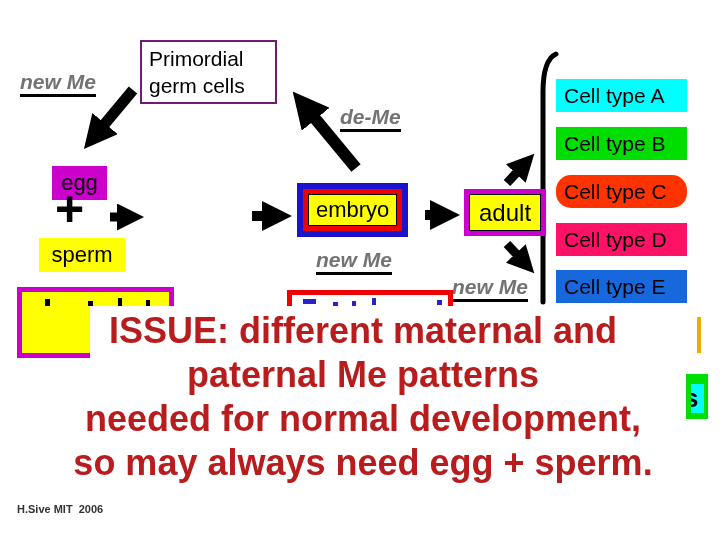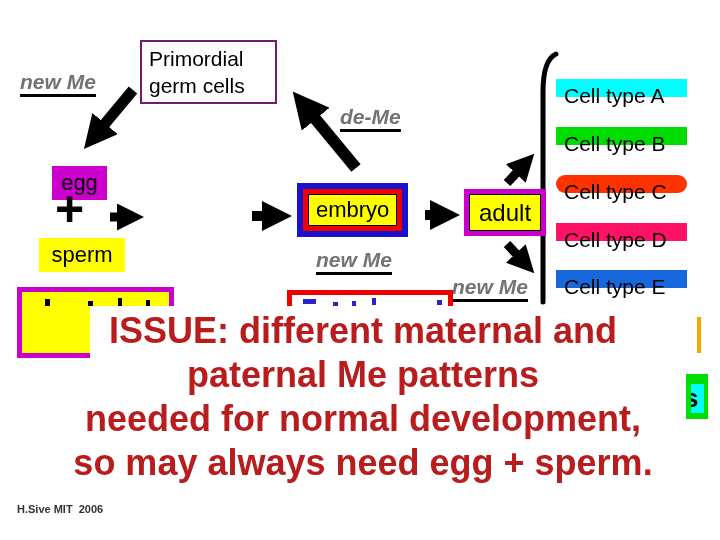--- a/index.html
+++ b/index.html
@@ -26,21 +26,21 @@
   
   .mg-outer{background:#cc00cc;padding:5px;}
   .mg-inner{background:#ffff00;border:1.5px solid #000;padding:3px 9px;font-size:24px;line-height:29px;text-align:center;}
   .zygote{left:152px;top:191px;}
   .adult{left:464px;top:189px;}
   .embryo-blue{left:297px;top:183px;background:#1a12cc;padding:6px;}
   .embryo-mag{background:#cc00cc;}
   .embryo-red{background:#ee0000;padding:5px;}
   .embryo-core{background:#ffff00;border:1.5px solid #000;padding:2px 7px;font-size:22px;line-height:26px;}
   
-  .cell-row{left:556px;width:123px;height:18px;line-height:33px;padding-left:8px;font-size:21px;color:#000;}
+  .cell-row{left:556px;width:123px;height:33px;line-height:33px;padding-left:8px;font-size:21px;color:#000;}
   
   .yellow-partial{left:17px;top:287px;width:147px;height:61px;background:#ffff00;border:5px solid #cc00cc;}
   .red-partial{left:287px;top:290px;width:156px;height:50px;background:#ffffff;border:5px solid #ee0000;}
   .frag{background:#000;}
   .frag-blue{background:#2a22cc;}
   .orange-line{left:697px;top:317px;width:4px;height:36px;background:#f5a800;}
   .green-partial{left:686px;top:374px;width:22px;height:45px;background:#00dd00;}
   .green-inner{position:absolute;left:5px;top:10px;width:13px;height:29px;background:#00ffff;overflow:hidden;
     font-size:26px;font-weight:bold;line-height:28px;}
   .green-inner span{margin-left:-7px;display:inline-block;}

